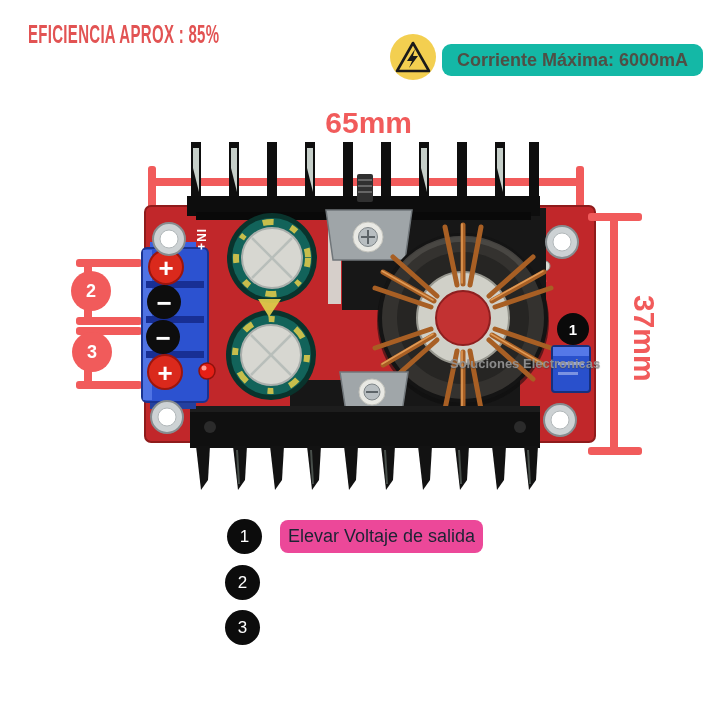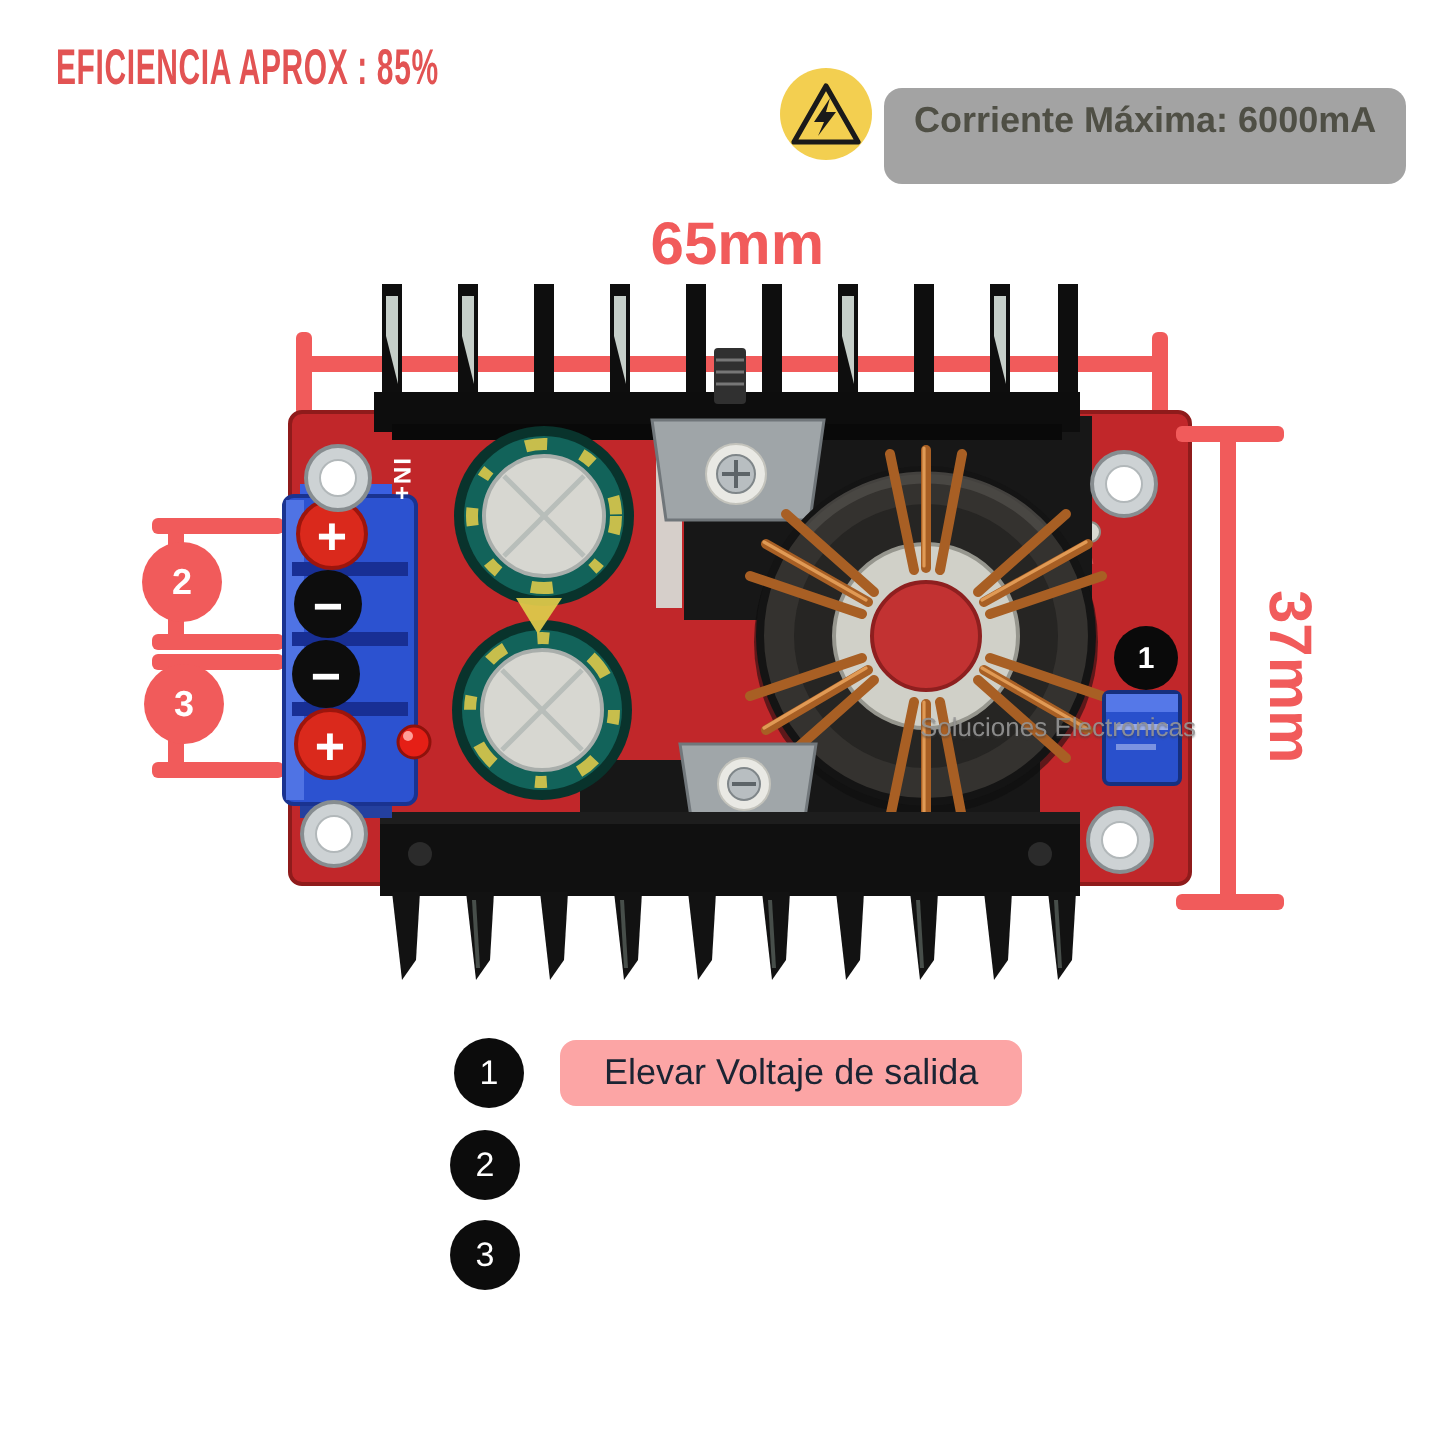--- a/index.html
+++ b/index.html
@@ -6,55 +6,55 @@
   .stage{position:relative;width:720px;height:720px;background:#ffffff;overflow:hidden;
          font-family:"Liberation Sans", sans-serif;}
   .stage *{box-sizing:border-box;}
 
   
   .eff-title{position:absolute;left:28px;top:20px;font-size:25px;font-weight:bold;
              color:#e25353;white-space:nowrap;transform:scaleX(.6);transform-origin:left center;
              letter-spacing:.5px;}
   .warn{position:absolute;left:390px;top:34px;width:46px;height:46px;border-radius:50%;
         background:#f3cf50;display:flex;align-items:center;justify-content:center;}
-  .badge{position:absolute;left:442px;top:44px;height:48px;line-height:32px;padding:0 15px;
-         background:#a3a3a3;border-radius:9px;color:#4f4f45;font-size:18px;font-weight:600;
+  .badge{position:absolute;left:442px;top:44px;height:32px;line-height:32px;padding:0 15px;
+         background:#14b8a6;border-radius:9px;color:#4f4f45;font-size:18px;font-weight:600;
          white-space:nowrap;}
 
   
   .dim{position:absolute;color:#f15b5b;font-size:30px;font-weight:600;}
   .dim-w{left:322px;top:106px;width:90px;text-align:right;}
   .dim-h{left:608px;top:316px;width:72px;height:30px;line-height:30px;text-align:center;
          transform:rotate(90deg);}
 
   
   .module{position:absolute;left:0;top:0;}
 
   
   .wm{position:absolute;left:170px;top:294px;font-size:57px;font-weight:bold;
       letter-spacing:1px;color:rgba(128,128,128,.5);white-space:nowrap;
       text-shadow:1px 1px 0 rgba(255,255,255,.35);pointer-events:none;}
-  .wm-tag{position:absolute;left:460px;top:356px;font-size:13px;font-weight:normal;
+  .wm-tag{position:absolute;left:450px;top:356px;font-size:13px;font-weight:bold;
       color:rgba(150,150,150,.9);text-shadow:0 1px 1px rgba(60,60,60,.45);
       white-space:nowrap;pointer-events:none;}
 
   
   .co{position:absolute;border-radius:50%;display:flex;align-items:center;justify-content:center;
       color:#fff;font-weight:600;}
   .co-red{background:#f15b5b;width:40px;height:40px;font-size:18px;}
   .co-blk{background:#0a0a0a;width:32px;height:32px;font-size:15px;}
   .co1{left:557px;top:313px;}
   .co2{left:71px;top:271px;}
   .co3{left:72px;top:332px;}
 
   
   .legend-row{position:absolute;display:flex;align-items:center;}
   .lg-circle{width:35px;height:35px;border-radius:50%;background:#0c0c0c;color:#fff;
              font-size:17px;display:flex;align-items:center;justify-content:center;flex:none;}
-  .lg-pill{margin-left:18px;background:#fca5a5;border-radius:8px;padding:6px 22px;
+  .lg-pill{margin-left:18px;background:#ec4899;border-radius:8px;padding:6px 8px;
            font-size:18px;color:#1b2433;white-space:nowrap;}
   .row1{left:227px;top:519px;}
   .row2{left:225px;top:565px;}
   .row3{left:225px;top:610px;}
 </style>
 </head>
 <body>
 
 <div class="stage">
 

